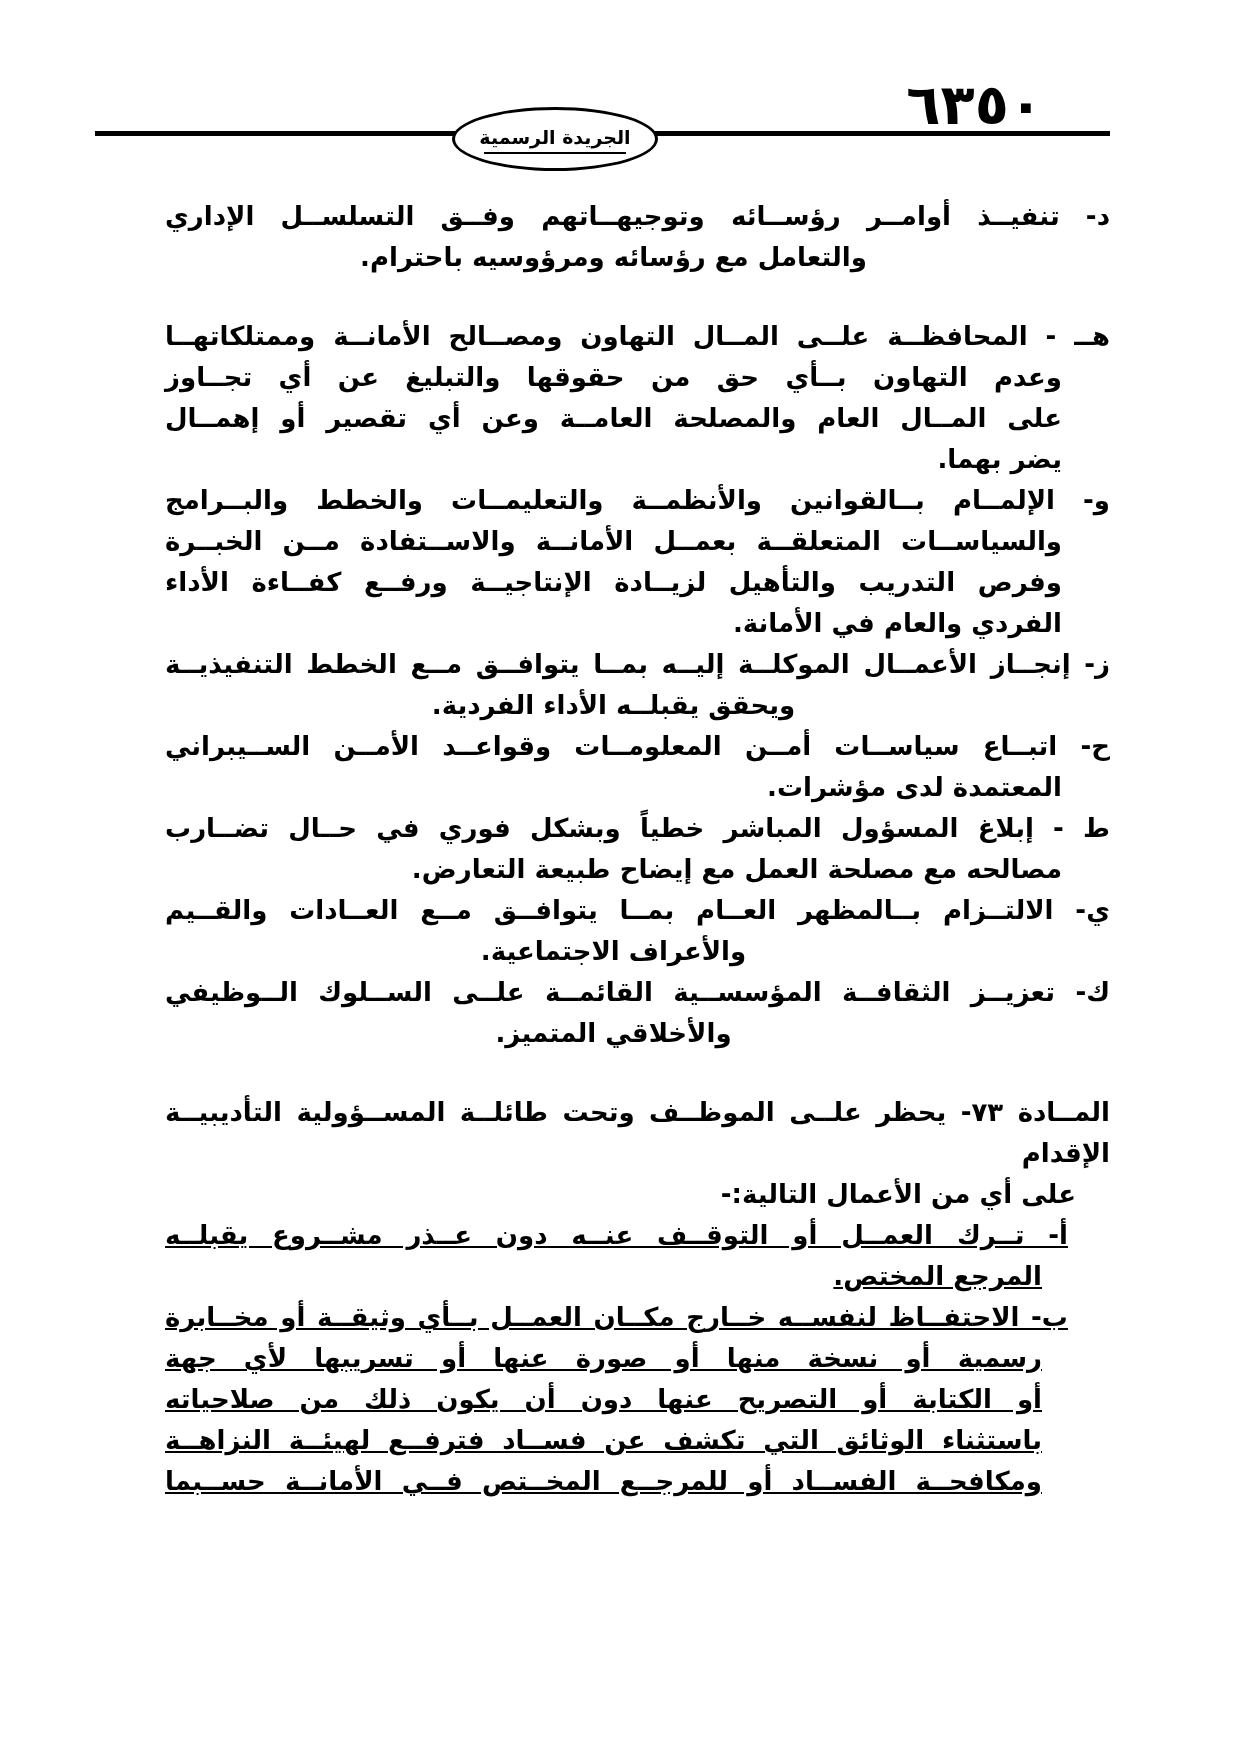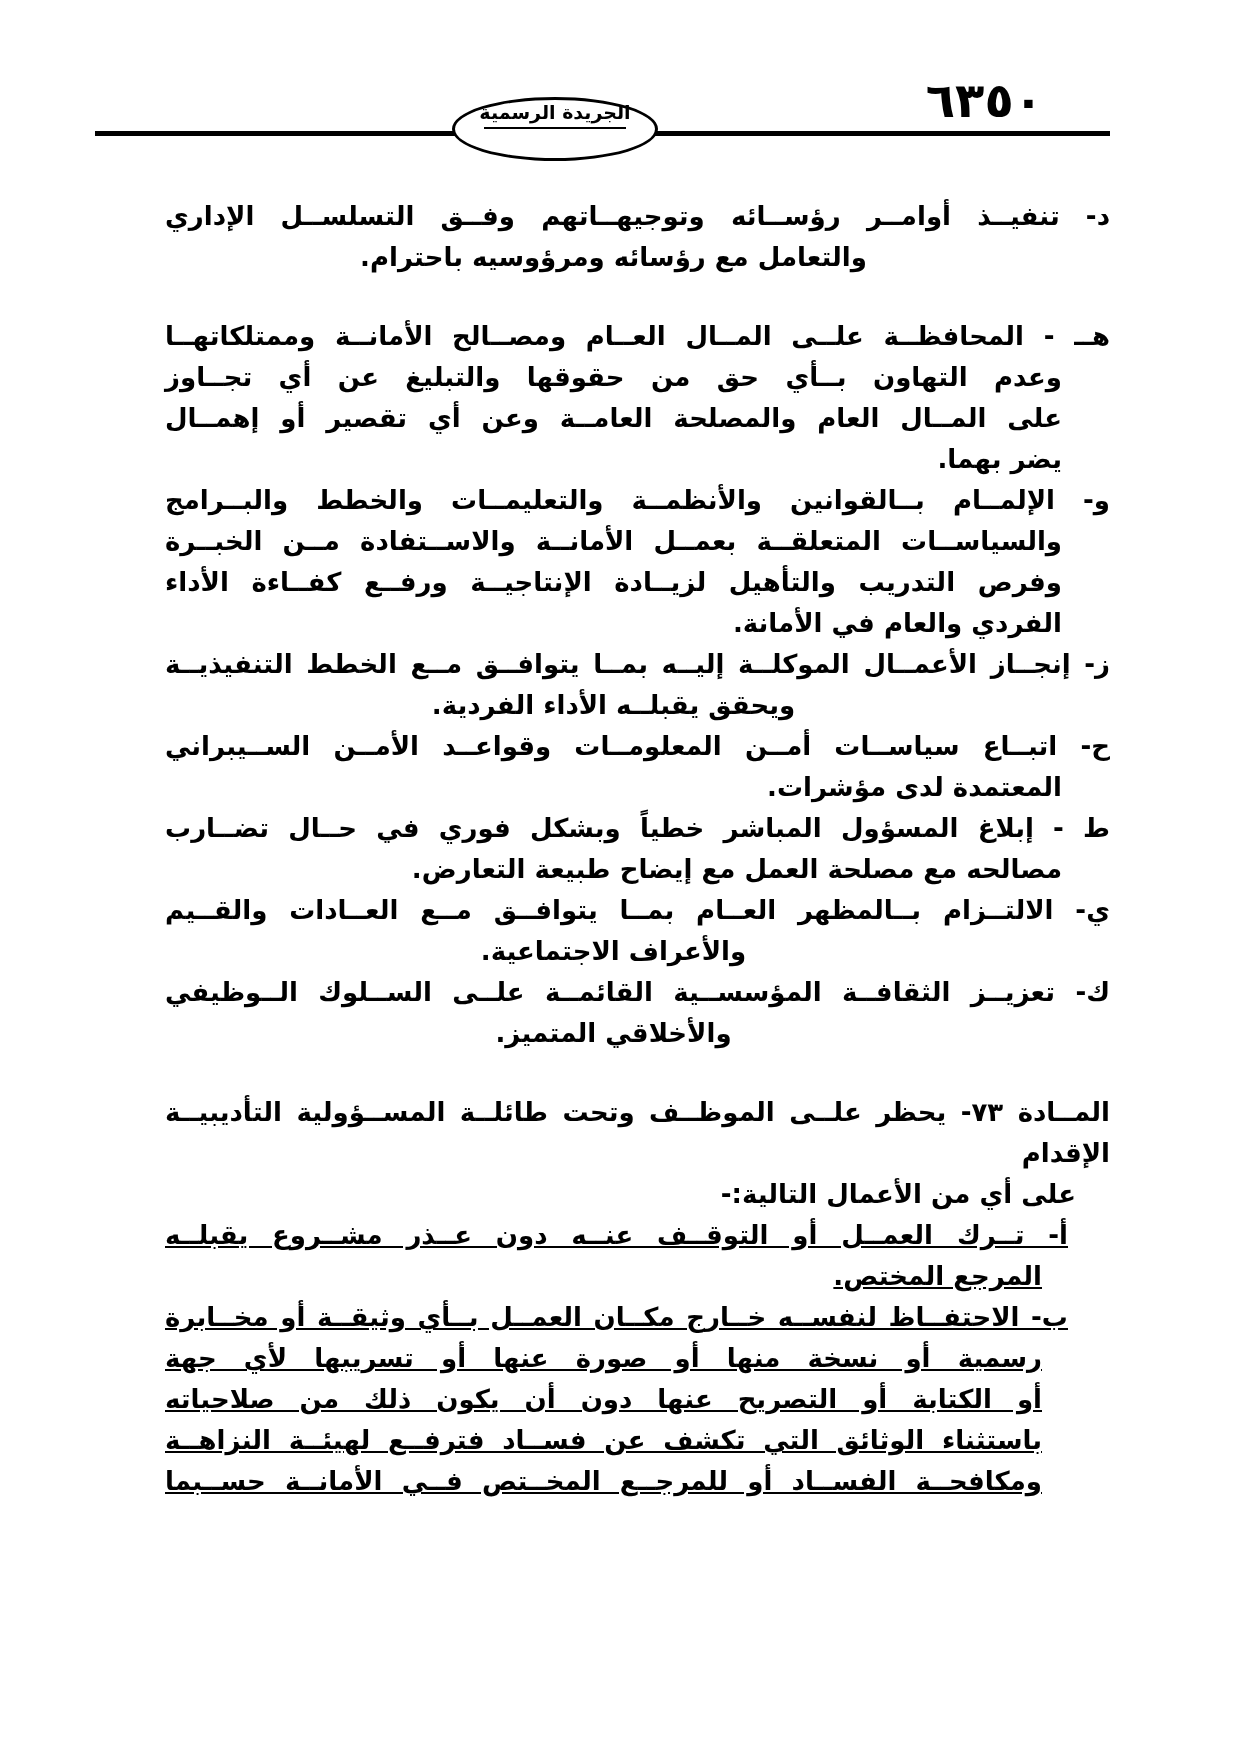--- a/index.html
+++ b/index.html
@@ -12,47 +12,47 @@
     direction: rtl;
     font-family: "DejaVu Sans", sans-serif;
     color: #000000;
   }
 
   
   .page-number {
     position: absolute;
     top: 72px;
     right: 198px;
-    font-size: 48px;
+    font-size: 56px;
     font-weight: 700;
     letter-spacing: 2px;
   }
   .header-rule {
     position: absolute;
     top: 131px;
     left: 95px;
     width: 1015px;
     height: 5px;
     background: #000000;
     z-index: 1;
   }
   .header-oval {
     position: absolute;
-    top: 97px;
+    top: 107px;
     left: 452px;
     width: 206px;
     height: 64px;
     background: #ffffff;
     border: 3px solid #000000;
     border-radius: 50%;
     z-index: 2;
     display: flex;
     flex-direction: column;
     align-items: center;
-    justify-content: flex-start;
+    justify-content: center;
     box-sizing: border-box;
   }
   .oval-title {
     font-size: 19px;
     font-weight: 700;
     line-height: 24px;
   }
   .oval-line {
     width: 142px;
     height: 2px;
@@ -96,21 +96,21 @@
     <span class="oval-title">الجريدة الرسمية</span>
     <span class="oval-line"></span>
   </div>
 
   <div class="content" id="content">
       <div class="para item gap-after">
         <div class="line first align-justify">د- تنفيــذ أوامــر رؤســائه وتوجيهــاتهم وفــق التسلســل الإداري</div>
         <div class="line cont align-center">والتعامل مع رؤسائه ومرؤوسيه باحترام.</div>
       </div>
       <div class="para item">
-        <div class="line first align-justify">هــ - المحافظــة علــى المــال العــام ومصــالح الأمانــة وممتلكاتهــا</div>
+        <div class="line first align-justify">هــ - المحافظــة علــى المــال التهاون ومصــالح الأمانــة وممتلكاتهــا</div>
         <div class="line cont align-justify">وعدم التهاون بــأي حق من حقوقها والتبليغ عن أي تجــاوز</div>
         <div class="line cont align-justify">على المــال العام والمصلحة العامــة وعن أي تقصير أو إهمــال</div>
         <div class="line cont align-end">يضر بهما.</div>
       </div>
       <div class="para item">
         <div class="line first align-justify">و- الإلمــام بــالقوانين والأنظمــة والتعليمــات والخطط والبــرامج</div>
         <div class="line cont align-justify">والسياســات المتعلقــة بعمــل الأمانــة والاســتفادة مــن الخبــرة</div>
         <div class="line cont align-justify">وفرص التدريب والتأهيل لزيــادة الإنتاجيــة ورفــع كفــاءة الأداء</div>
         <div class="line cont align-end">الفردي والعام في الأمانة.</div>
       </div>

